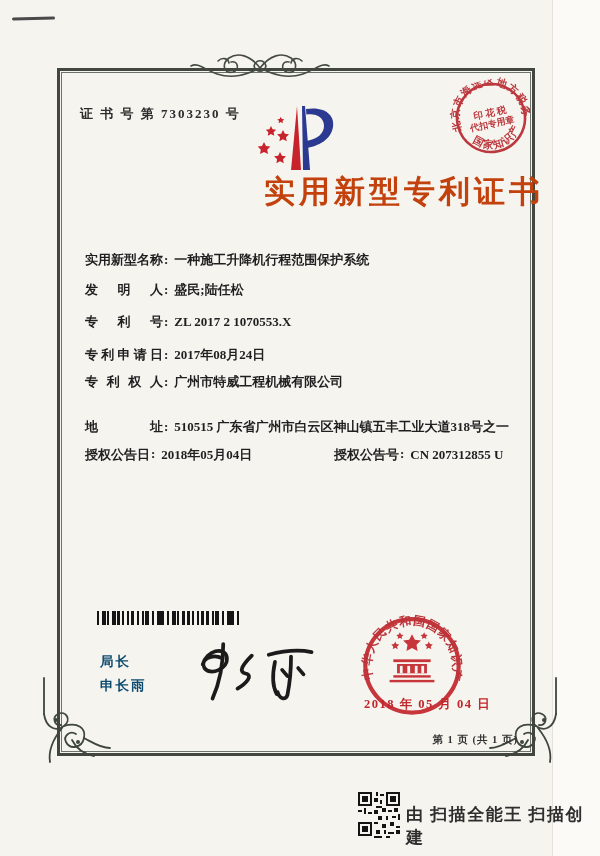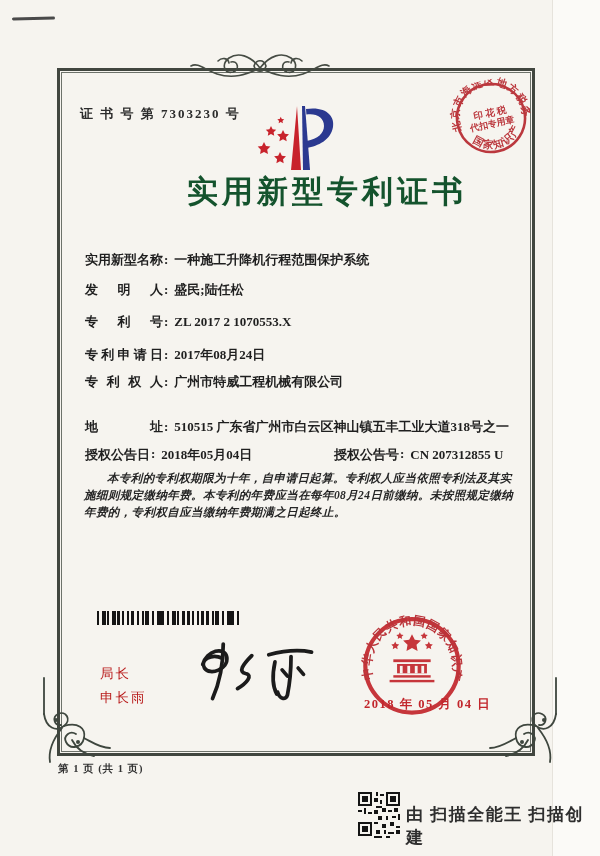--- a/index.html
+++ b/index.html
@@ -16,47 +16,47 @@
   
   .frame{left:57px;top:68px;width:472px;height:682px;border:3px solid #41463f;}
   .frame::after{content:"";position:absolute;inset:1px;border:1px solid #6d726a;}
   
   .ornament-top{left:188px;top:47px;width:144px;height:42px;}
   .flourish-bl{left:34px;top:676px;width:78px;height:88px;}
   .flourish-br{left:488px;top:676px;width:78px;height:88px;transform:scaleX(-1);}
   
   .cert-no{left:80px;top:105px;font-size:13px;letter-spacing:2px;color:#2c2c2c;font-weight:700;}
   .logo{left:238px;top:100px;width:104px;height:78px;}
-  .title{left:58px;top:171px;width:486px;text-align:center;font-size:31px;font-weight:700;letter-spacing:4px;color:#14532d;padding-left:26px;}
+  .title{left:58px;top:171px;width:486px;text-align:right;font-size:31px;font-weight:700;letter-spacing:4px;color:#c2410c;}
   .tax-seal{left:451px;top:80px;width:80px;height:76px;transform:rotate(-12deg);opacity:.9;}
   
   .field-row{left:85px;width:436px;font-size:13px;font-weight:600;color:#1f1f1f;line-height:17px;}
   .field-label{display:inline-block;width:78px;text-align:justify;text-align-last:justify;vertical-align:top;}
   .field-colon{display:inline-block;margin:0 6px 0 1px;vertical-align:top;}
   .field-value{display:inline-block;width:340px;vertical-align:top;}
   .grant-row{left:85px;top:446px;width:436px;font-size:13px;font-weight:700;color:#1f1f1f;}
   .grant-no{position:absolute;left:249px;top:0;white-space:nowrap;}
   
   .paras{left:84px;top:470px;width:433px;font-size:11.5px;line-height:17px;font-style:italic;letter-spacing:.4px;color:#262626;font-weight:600;}
   .paras p{margin:0;text-indent:2em;}
   
   .barcode{left:97px;top:611px;width:142px;height:14px;
     background:
       repeating-linear-gradient(90deg,#151515 0 2px,transparent 2px 5px),
       repeating-linear-gradient(90deg,transparent 0 6px,#151515 6px 9px,transparent 9px 14px),
       repeating-linear-gradient(90deg,transparent 0 17px,#151515 17px 19px,transparent 19px 23px);
     background-color:#f6f4ef;}
   
-  .commissioner{left:100px;top:650px;font-size:13.5px;font-weight:400;color:#b91c1c;line-height:24px;letter-spacing:2px;margin-top:12px;}
+  .commissioner{left:100px;top:650px;font-size:13.5px;font-weight:700;color:#0c4a6e;line-height:24px;letter-spacing:2px;}
   .signature{left:183px;top:636px;width:134px;height:66px;}
   
   .cnipa-seal{left:356px;top:608px;width:112px;height:112px;opacity:.92;}
   .seal-date{left:364px;top:696px;font-size:12.5px;color:#c2262c;font-weight:700;letter-spacing:1.5px;white-space:nowrap;}
   
-  .page-footer{left:58px;top:762px;width:460px;text-align:left;font-size:10.5px;color:#333;letter-spacing:1px;font-weight:600;}
+  .page-footer{left:58px;top:733px;width:460px;text-align:right;font-size:10.5px;color:#333;letter-spacing:1px;font-weight:600;}
   
   .qr{left:358px;top:792px;width:42px;height:46px;}
   .scan-caption{left:406px;top:803px;font-size:17px;color:#2e2e2e;letter-spacing:1.5px;font-weight:600;}
   .seal-ring-text{fill:#b5242b;font-size:13px;font-weight:700;letter-spacing:1px;}
   .tax-ring-text{fill:#b5242b;font-size:10.5px;font-weight:700;letter-spacing:1px;}
 </style>
 </head>
 <body>
 
 <div class="abs edge-strip"></div>
@@ -152,21 +152,20 @@
 </div>
 
 <div class="abs grant-row">
   <span>授权公告日</span><span class="field-colon">:</span><span>2018年05月04日</span>
   <span class="grant-no">
     <span>授权公告号</span><span class="field-colon">:</span><span>CN 207312855 U</span>
   </span>
 </div>
 
 <div class="abs paras">
-  <p>本专利的专利权期限为十年，自申请日起算。专利权人应当依照专利法及其实施细则规定缴纳年费。本专利的年费应当在每年08月24日前缴纳。未按照规定缴纳年费的，专利权自应当缴纳年费期满之日起终止。</p>
 </div>
 
 <div class="abs barcode"></div>
 
 <div class="abs commissioner">
   <div>局长</div>
   <div>申长雨</div>
 </div>
 
 <svg class="abs signature" viewBox="0 0 150 74">

